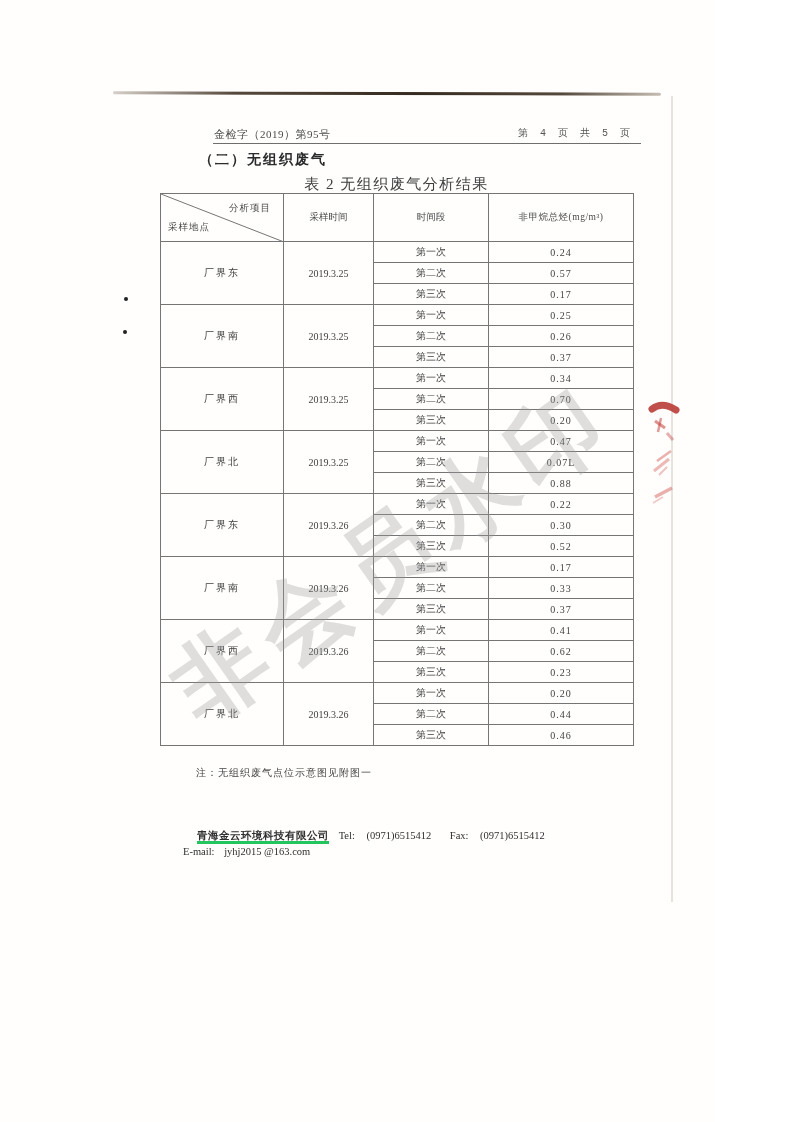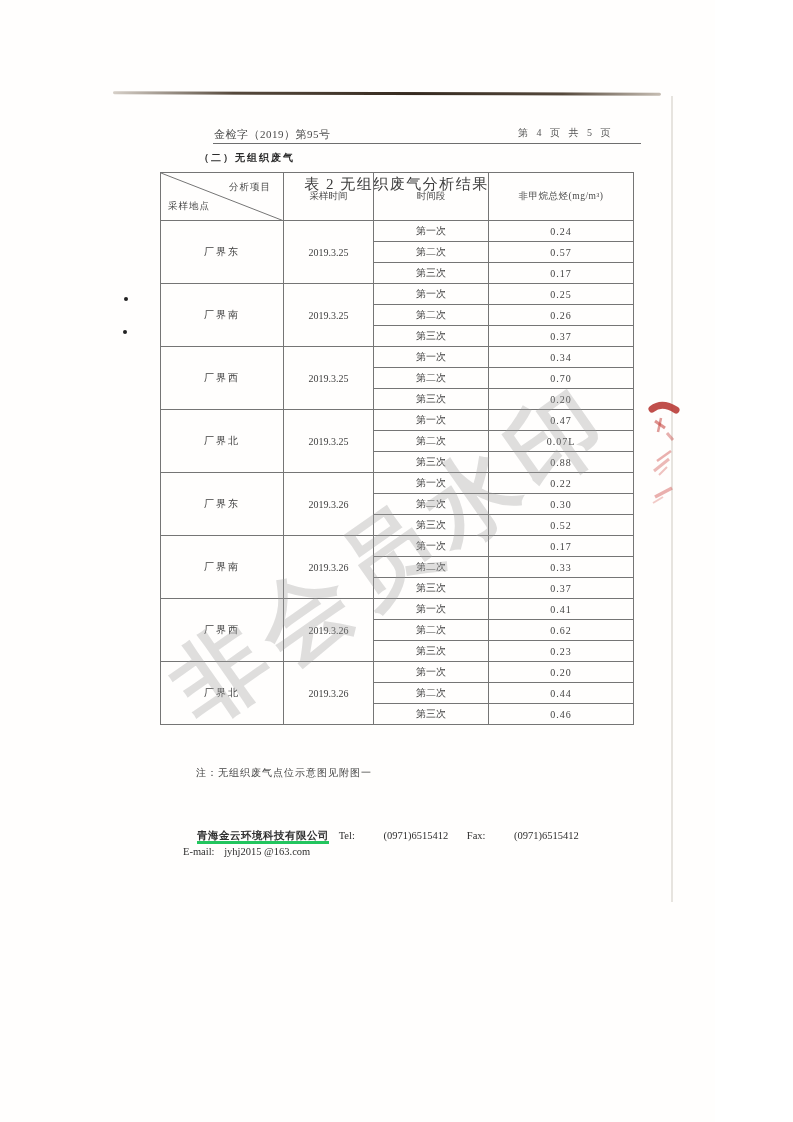--- a/index.html
+++ b/index.html
@@ -16,47 +16,47 @@
     background:linear-gradient(to right,rgba(92,68,40,.25),rgba(56,41,26,.85) 22%,rgba(43,31,20,.95) 55%,rgba(56,41,26,.85) 82%,rgba(92,68,40,.35));
     transform:rotate(.15deg);
   }
   .fold-line{position:absolute;left:671px;top:96px;width:2px;height:806px;background:rgba(186,180,165,.35);}
   .speck{position:absolute;width:4px;height:4px;border-radius:50%;background:#222;}
   .speck1{left:124px;top:297px;}
   .speck2{left:123px;top:330px;}
 
   
   .doc-number{position:absolute;left:214px;top:127px;font-size:11px;color:#4c4c4c;letter-spacing:.5px;}
-  .page-indicator{position:absolute;left:518px;top:126px;font-size:10px;color:#555;letter-spacing:3px;}
+  .page-indicator{position:absolute;left:518px;top:126px;font-size:10px;color:#555;letter-spacing:3px;font-family:Liberation Mono, monospace;}
   .header-rule{position:absolute;left:213px;top:143px;width:428px;height:1px;background:#6e6e6e;}
 
-  .section-title{position:absolute;left:199px;top:151px;font-size:10px;font-weight:bold;color:#2b2b2b;letter-spacing:2px;}
+  .section-title{position:absolute;left:199px;top:151px;font-size:14px;font-weight:bold;color:#2b2b2b;letter-spacing:2px;}
   .table-caption{position:absolute;left:160px;top:175px;width:473px;text-align:center;font-size:15px;color:#3d3d3d;letter-spacing:1.5px;}
 
   
-  .tbl-wrap{position:absolute;left:160px;top:172px;border-radius:11px;}
+  .tbl-wrap{position:absolute;left:160px;top:193px;border-radius:11px;}
   table{border-collapse:collapse;table-layout:fixed;width:473px;font-size:10px;color:#414141;}
   td,th{border:1px solid #757575;text-align:center;vertical-align:middle;padding:0;font-weight:normal;overflow:hidden;}
   thead tr{height:48px;}
   tbody tr{height:21px;}
   thead th{font-size:9.5px;color:#4a4a4a;}
   .diag-cell{position:relative;}
   .diag-cell svg{position:absolute;left:0;top:0;}
   .diag-top{position:absolute;right:12px;top:8px;letter-spacing:1px;}
   .diag-bottom{position:absolute;left:7px;bottom:7px;letter-spacing:1px;}
   td.loc{letter-spacing:2px;}
   td.val{letter-spacing:1px;}
   .unit-head{letter-spacing:.5px;}
 
   
   .note{position:absolute;left:196px;top:766px;font-size:10px;color:#434343;letter-spacing:1px;}
   .footer-line1{position:absolute;left:197px;top:829px;font-size:10.5px;color:#2f2f2f;}
   .footer-line1 .company{border-bottom:3px solid #22c55e;font-weight:bold;letter-spacing:.5px;}
   .footer-line1 .lbl{margin-left:7px;}
-  .footer-line1 .num{margin-left:26px;}
+  .footer-line1 .num{margin-left:9px;}
   .footer-line2{position:absolute;left:183px;top:846px;font-size:10.5px;color:#2f2f2f;}
   .footer-line2 .num{margin-left:7px;}
   .page-number{position:absolute;left:160px;top:1035px;width:473px;text-align:center;font-size:12px;color:#3c3c3c;font-family:"Liberation Sans","DejaVu Sans",sans-serif;}
 
   
   .watermark{
     position:absolute;left:122px;top:492px;width:540px;text-align:center;
     font-size:92px;font-weight:bold;letter-spacing:10px;white-space:nowrap;
     color:#9d9d9d;opacity:.32;transform:rotate(-35deg);
     pointer-events:none;z-index:5;font-family:"Liberation Sans","DejaVu Sans",sans-serif;

